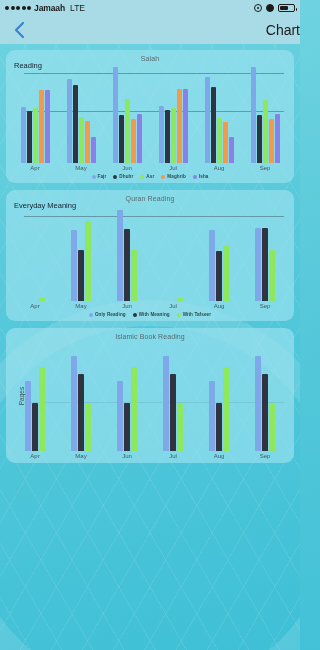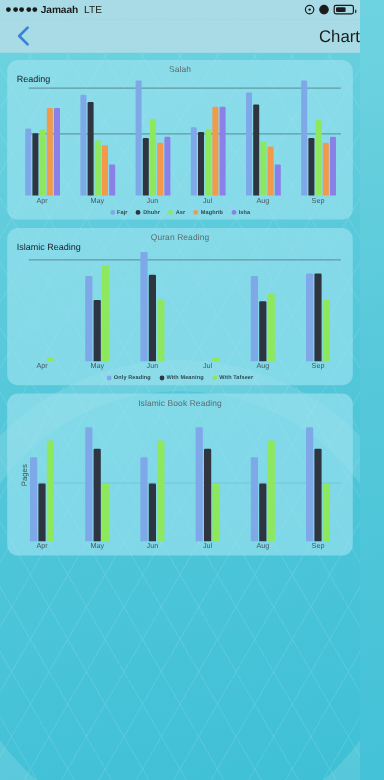--- a/index.html
+++ b/index.html
@@ -222,21 +222,21 @@
         </div>
         <div class="legend-item">
           <i style="background: rgb(139, 127, 232);"></i>
           <span>Isha</span>
         </div>
       </div>
   </div>
 
   <div class="card" id="c2">
     <div class="card-title">Quran Reading</div>
-    <div class="axis-label-top">Islamic Reading</div>
+    <div class="axis-label-top">Everyday Meaning</div>
     <div class="plot">
       <div class="gridline" style="top:13%"></div>
       <div class="groups">
           <div class="group">
             <div class="bar wide" style="height: 0%; background: rgb(127, 168, 232);"></div>
             <div class="bar wide" style="height: 0%; background: rgb(46, 52, 64);"></div>
             <div class="bar wide" style="height: 3%; background: rgb(141, 232, 94);"></div>
           </div>
           <div class="group">
             <div class="bar wide" style="height: 72%; background: rgb(127, 168, 232);"></div>

